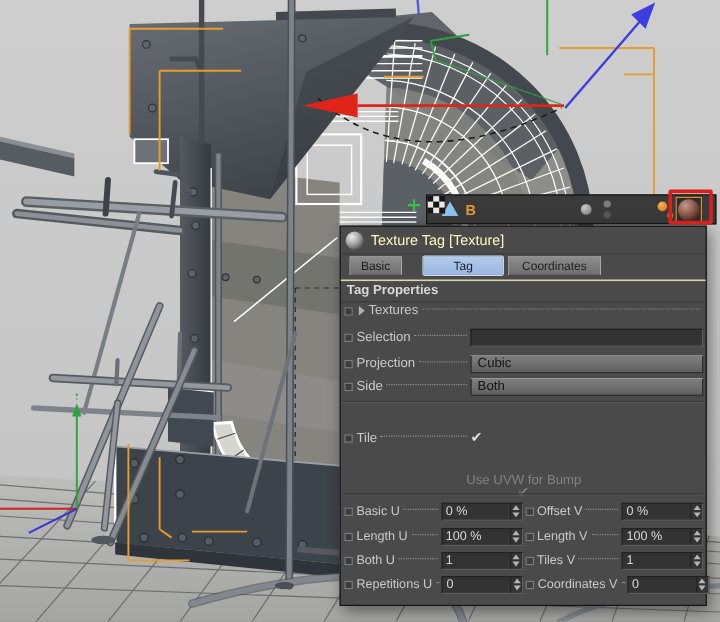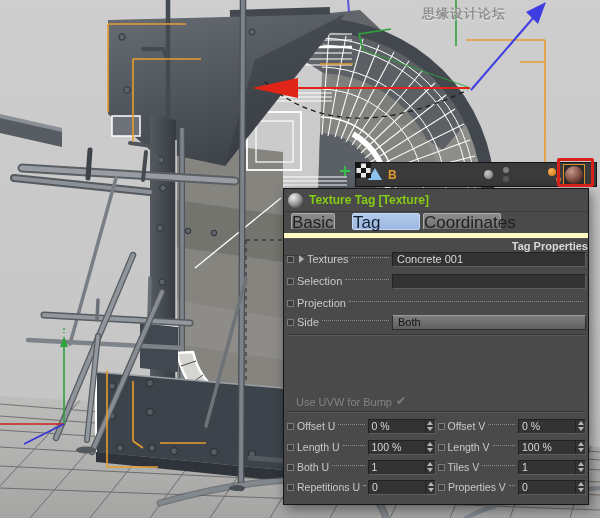--- a/index.html
+++ b/index.html
@@ -36,34 +36,34 @@
              border-radius:2px;box-sizing:border-box;z-index:20;}
 
   
   .panel{position:absolute;left:283px;top:188px;width:306px;height:317px;background:#4a4a4a;
          border:1px solid #151515;box-sizing:border-box;z-index:12;
          box-shadow:3px 4px 12px rgba(0,0,0,.45);font-size:11px;color:#c9c9c9;}
   .titlebar{position:absolute;left:0;top:0;right:0;height:22px;display:flex;align-items:center;
             gap:6px;padding-left:4px;border-bottom:1px solid #3c3c3c;}
   .tsphere{width:15px;height:15px;border-radius:50%;flex-shrink:0;
            background:radial-gradient(circle at 35% 30%,#ececec,#a9a9a9 40%,#565656 78%,#333);}
-  .ptitle{font-size:12px;color:#84cc16;white-space:nowrap;font-weight:bold;}
+  .ptitle{font-size:12px;color:#fef9c3;white-space:nowrap;}
   .tabs{position:absolute;left:0;top:23px;right:0;height:20px;}
-  .tab{position:absolute;top:1px;height:17px;line-height:17px;font-size:17px;
+  .tab{position:absolute;top:1px;height:17px;line-height:17px;text-align:center;font-size:10px;
        color:#1f1f1f;background:linear-gradient(#8e8e8e,#6e6e6e);border:1px solid #a9a9a9;
        border-bottom-color:#4a4a4a;border-radius:2px;box-sizing:border-box;cursor:default;}
   .tab.active{background:linear-gradient(#b3cbec,#9ab7e0);color:#121f30;border-color:#c6d8f0;}
   .tab-basic{left:7px;width:44px;}
   .tab-tag{left:68px;width:68px;}
   .tab-coord{left:139px;width:78px;}
   .sechead{position:absolute;left:0;top:44px;right:0;height:17px;line-height:17px;padding-left:5px;
-           font-weight:bold;color:#d8d8d8;border-top:5px solid #fef9c3;border-bottom:1px solid #3a3a3a;
-           box-shadow:0 1px 0 #555 inset;text-align:right;}
+           font-weight:bold;color:#d8d8d8;border-top:1px solid #fef9c3;border-bottom:1px solid #3a3a3a;
+           box-shadow:0 1px 0 #555 inset;}
   .row{position:absolute;left:3px;right:2px;height:16px;display:flex;align-items:center;}
-  .row.disabled{color:#838383;}
+  .row.disabled{color:#838383;flex-direction:column;}
   .key{width:5px;height:5px;border:1px solid #7b7b7b;background:#3d3d3d;margin-right:3px;flex-shrink:0;}
   .exp{width:0;height:0;border-top:4px solid transparent;border-bottom:4px solid transparent;
        border-left:5px solid #b2b2b2;margin:0 3px 0 2px;flex-shrink:0;}
   .lbl{white-space:nowrap;}
   .dots{flex:1;min-width:2px;border-bottom:1px dotted #8f8f8f;margin:0 3px 4px 3px;}
   .field{box-sizing:border-box;height:15px;flex-shrink:0;}
   .field.text{width:194px;background:#333;border:1px solid #5d5d5d;border-top-color:#222;
               border-left-color:#222;color:#d8d8d8;padding:0 4px;line-height:13px;overflow:hidden;}
   .field.drop{width:194px;background:linear-gradient(#7e7e7e,#5f5f5f);border:1px solid #2e2e2e;
               border-top-color:#9b9b9b;color:#141414;padding:0 5px;line-height:13px;}
@@ -316,21 +316,20 @@
   <g>
     <line x1="64" y1="344" x2="64" y2="424" stroke="#2ea23c" stroke-width="1.6"></line>
     <polygon points="60,347 68,347 64,336" fill="#2ea23c"></polygon>
     <line x1="64" y1="328" x2="64" y2="333" stroke="#2ea23c" stroke-width="1.4" stroke-dasharray="2,2"></line>
     <line x1="0" y1="424" x2="64" y2="424" stroke="#d02020" stroke-width="1.6"></line>
     <line x1="64" y1="424" x2="24" y2="444" stroke="#3535d8" stroke-width="1.6"></line>
   </g>
 </svg>
 
 <div class="watermark">
-  <span class="cn">思缘设计论坛</span>
 </div>
 
 <div class="strip">
   <div class="hline"></div>
   <div class="cone"></div>
   <span class="objname">B</span>
   <div class="dotbig"></div>
   <div class="dotsm1"></div>
   <div class="dotsm2"></div>
   <svg class="checker" width="15" height="15">
@@ -363,62 +362,69 @@
     <div class="tab tab-coord">Coordinates</div>
   </div>
 
   <div class="sechead">Tag Properties</div>
 
   <div class="row" style="top:62px">
     <span class="key"></span>
     <span class="exp"></span>
     <span class="lbl">Textures</span>
     <span class="dots"></span>
-    <span class="field text">Concrete 001</span>
   </div>
 
   <div class="row" style="top:84px">
     <span class="key"></span>
     <span class="lbl">Selection</span>
     <span class="dots"></span>
     <span class="field text"></span>
   </div>
 
   <div class="row" style="top:106px">
     <span class="key"></span>
     <span class="lbl">Projection</span>
     <span class="dots"></span>
+    <span class="field drop">Cubic</span>
   </div>
 
   <div class="row" style="top:125px">
     <span class="key"></span>
     <span class="lbl">Side</span>
     <span class="dots"></span>
     <span class="field drop">Both</span>
   </div>
 
   <div class="hr" style="top:145px"></div>
 
 
+  <div class="row" style="top:168px">
+    <span class="key"></span>
+    <span class="lbl">Tile</span>
+    <span class="dots"></span>
+    <span class="cb on"></span>
+    <span class="tail"></span>
+  </div>
 
 
   <div class="row disabled" style="top:205px">
     <span style="width:9px;flex-shrink:0"></span>
     <span class="lbl">Use UVW for Bump</span>
     <span style="width:4px;flex-shrink:0"></span>
     <span class="cb on"></span>
     <span class="tail"></span>
   </div>
 
   <div class="hr" style="top:222px"></div>
 
   <div class="row" style="top:229px">
     <div class="half">
       <span class="key"></span>
-      <span class="lbl">Offset U</span>
+      <span class="lbl">Basic U</span>
       <span class="dots"></span>
       <span class="field num">
         <span class="val">0 %</span>
         <span class="spinner">
               <i class="up"></i>
               <i class="dn"></i>
             </span>
       </span>
     </div>
     <div class="half" style="margin-left:2px">
@@ -497,21 +503,21 @@
       <span class="field num">
         <span class="val">0</span>
         <span class="spinner">
               <i class="up"></i>
               <i class="dn"></i>
             </span>
       </span>
     </div>
     <div class="half" style="margin-left:2px">
       <span class="key"></span>
-      <span class="lbl">Properties V</span>
+      <span class="lbl">Coordinates V</span>
       <span class="dots"></span>
       <span class="field num">
         <span class="val">0</span>
         <span class="spinner">
               <i class="up"></i>
               <i class="dn"></i>
             </span>
       </span>
     </div>
   </div>

